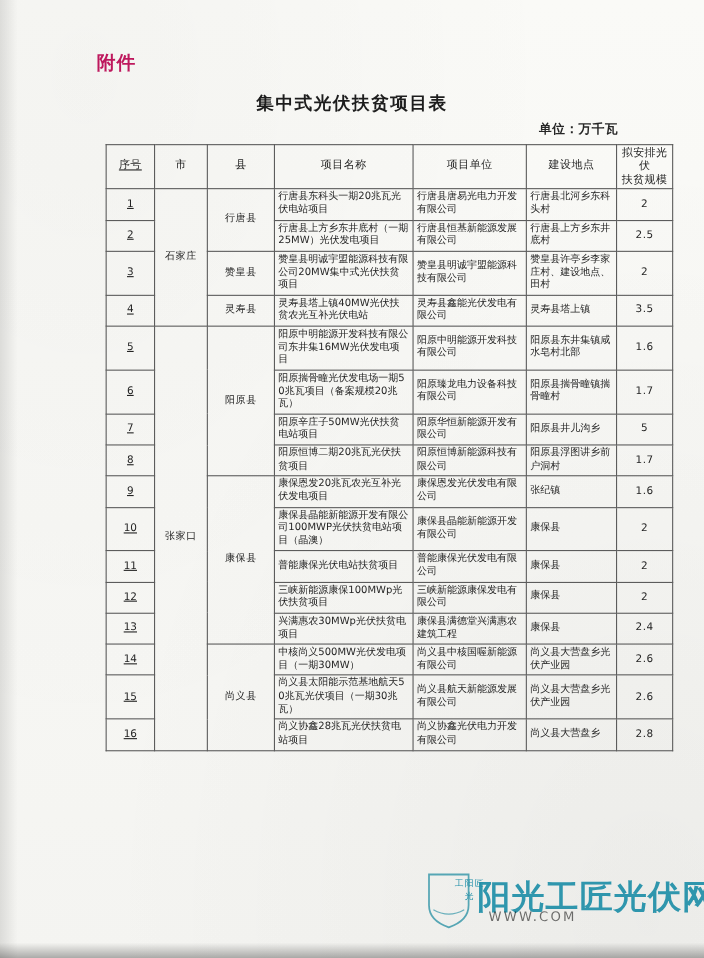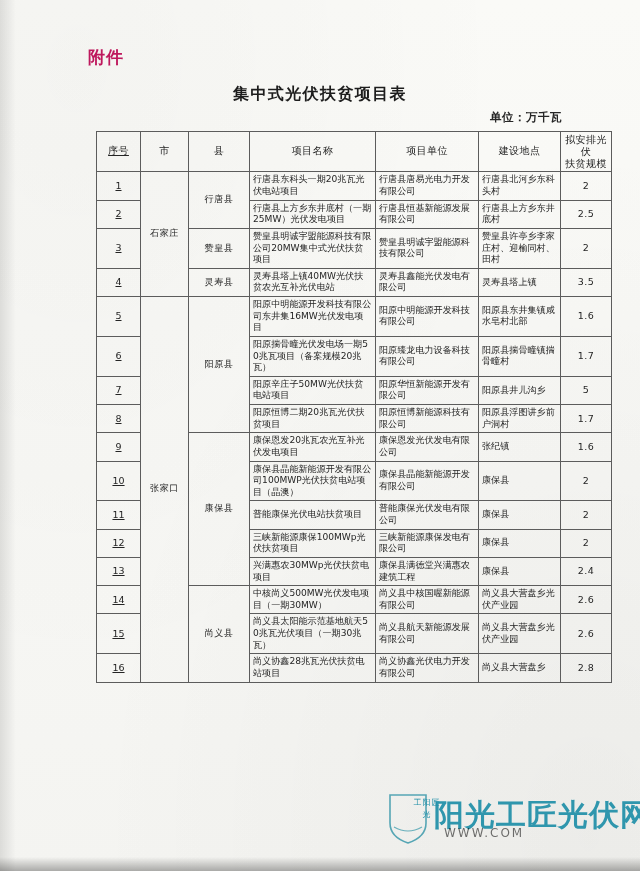--- a/index.html
+++ b/index.html
@@ -224,21 +224,21 @@
           <td class="c-name">行唐县上方乡东井底村（一期25MW）光伏发电项目</td>
           <td class="c-unit">行唐县恒基新能源发展有限公司</td>
           <td class="c-site">行唐县上方乡东井底村</td>
           <td class="c-scale">2.5</td>
         </tr>
         <tr>
           <td class="c-no">3</td>
           <td class="c-county">赞皇县</td>
           <td class="c-name">赞皇县明诚宇盟能源科技有限公司20MW集中式光伏扶贫项目</td>
           <td class="c-unit">赞皇县明诚宇盟能源科技有限公司</td>
-          <td class="c-site">赞皇县许亭乡李家庄村、迎榆同村、田村</td>
+          <td class="c-site">赞皇县许亭乡李家庄村、建设地点、田村</td>
           <td class="c-scale">2</td>
         </tr>
         <tr>
           <td class="c-no">4</td>
           <td class="c-county">灵寿县</td>
           <td class="c-name">灵寿县塔上镇40MW光伏扶贫农光互补光伏电站</td>
           <td class="c-unit">灵寿县鑫能光伏发电有限公司</td>
           <td class="c-site">灵寿县塔上镇</td>
           <td class="c-scale">3.5</td>
         </tr>

